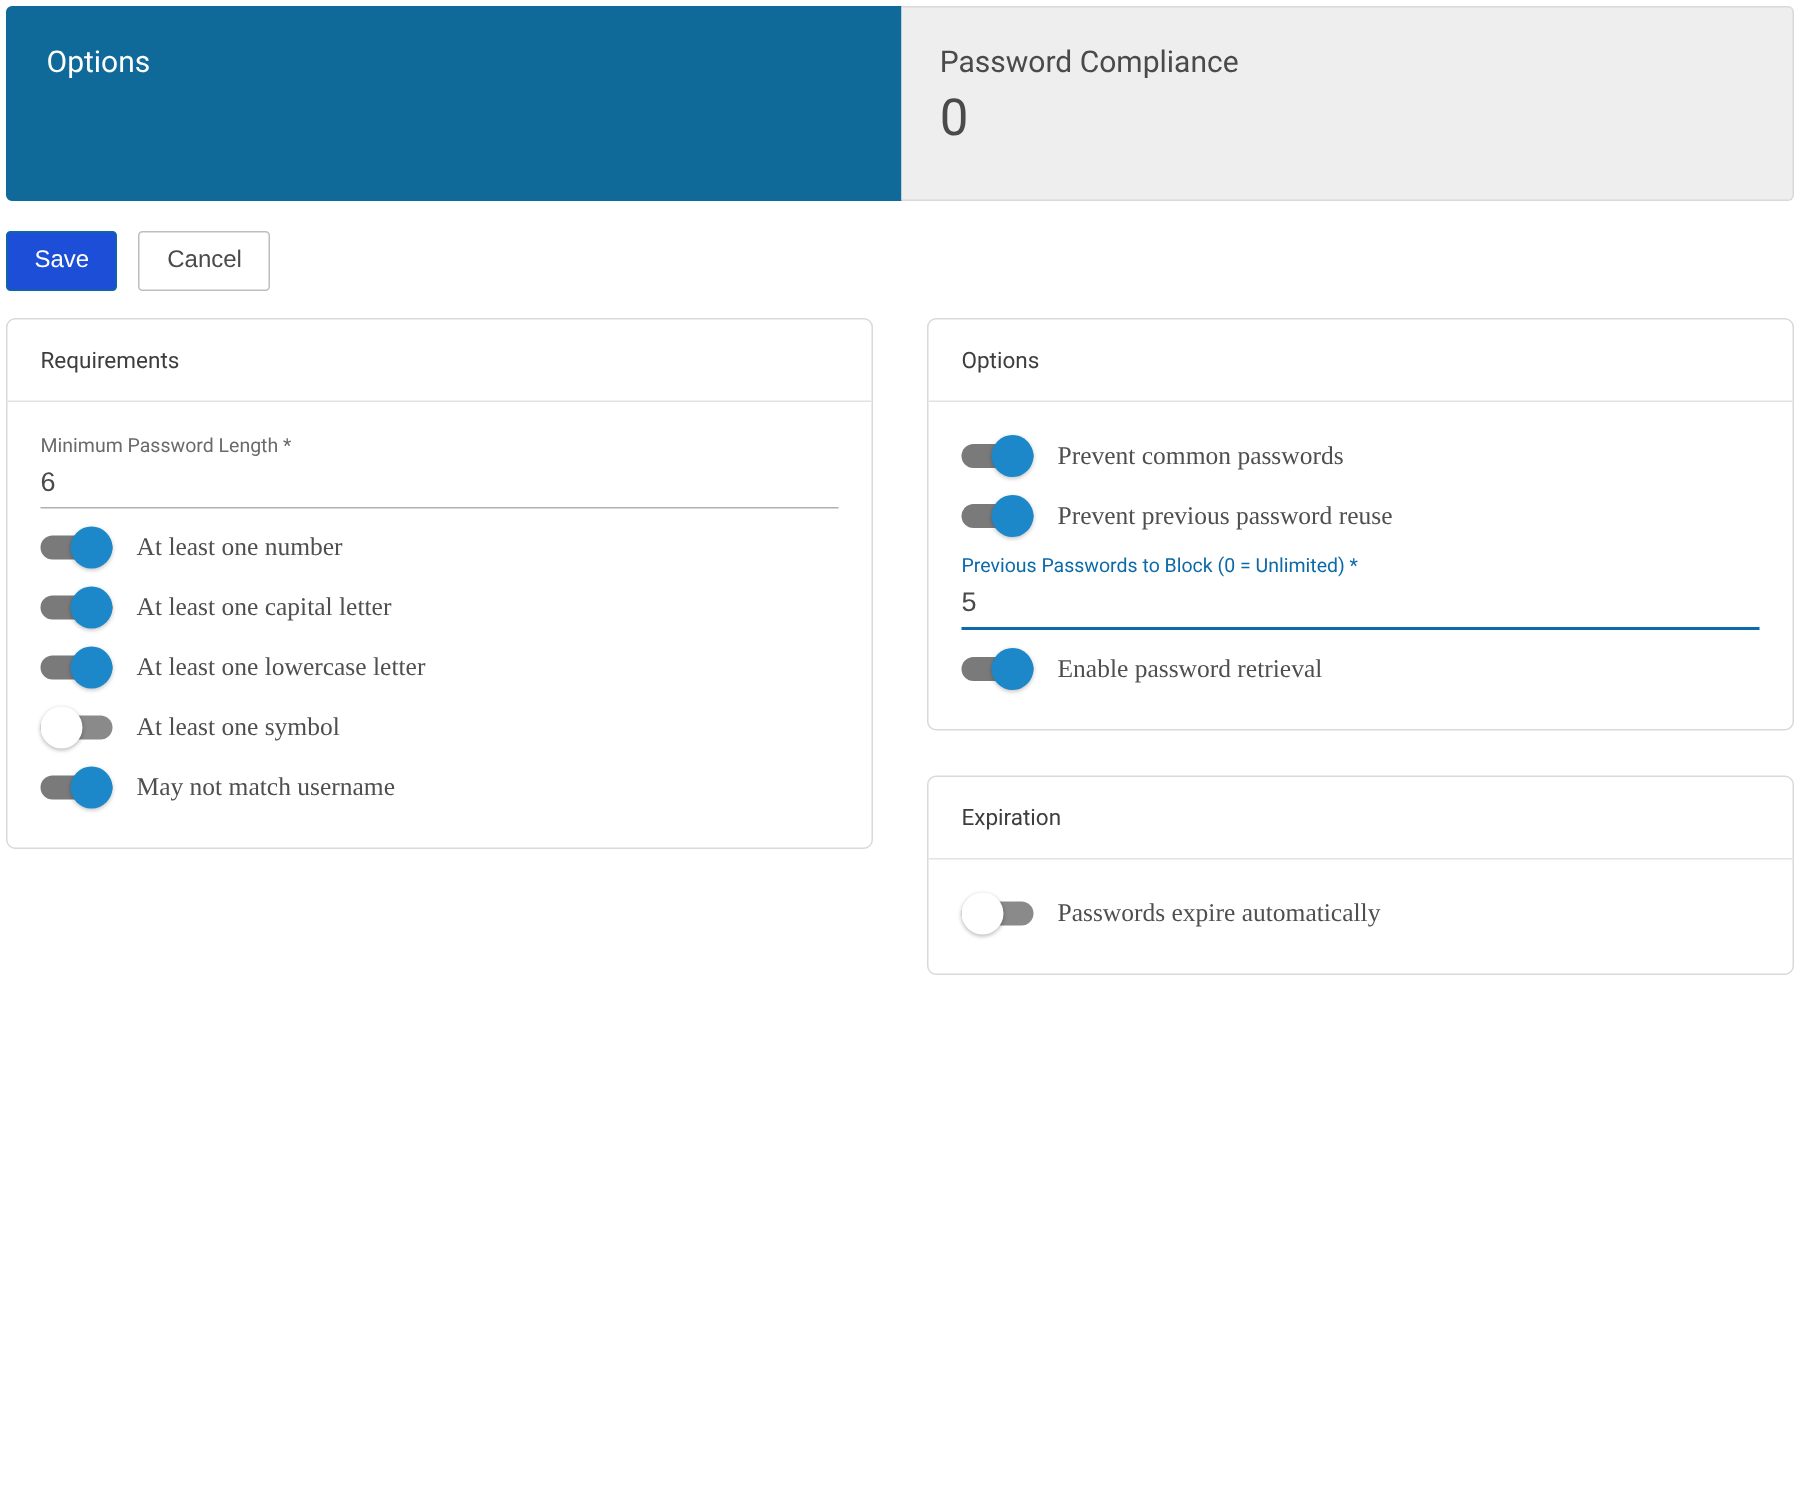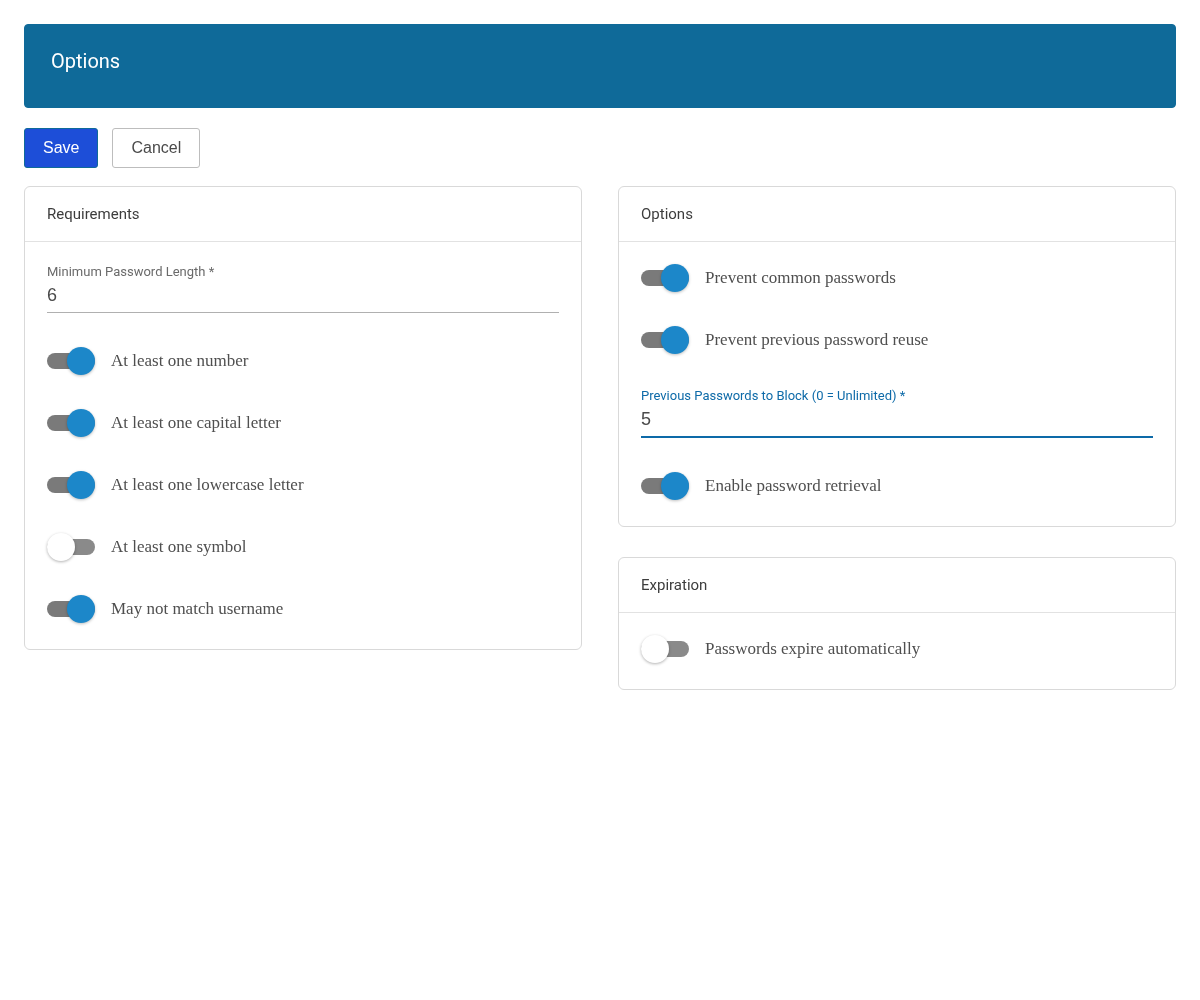--- a/index.html
+++ b/index.html
@@ -5,21 +5,21 @@
   * { box-sizing: border-box; }
   body {
     margin: 0;
     font-family: -apple-system, BlinkMacSystemFont, "Segoe UI", Roboto, "Helvetica Neue", Arial, sans-serif;
     background: #fff;
     color: #4a4a4a;
     font-size: 16px;
   }
   .page {
     width: 1200px;
-    padding: 24px;
+    padding: 4px;
   }
   .tabbar {
     display: flex;
     width: 100%;
     margin-bottom: 20px;
   }
   .tab {
     flex: 1;
     padding: 24px 26px 34px 26px;
     border: 1px solid #d9d9d9;
@@ -52,21 +52,21 @@
   .card {
     border:1px solid #d9d9d9;
     border-radius:6px;
   }
   .card-header {
     padding: 18px 22px;
     border-bottom:1px solid #e2e2e2;
     font-size:15px;
     color:#3d3d3d;
   }
-  .card-body { padding: 22px 22px 26px 22px; display:flex; flex-direction:column; gap:34px; }
+  .card-body { padding: 22px 22px 26px 22px; display:flex; flex-direction:column; gap:12px; }
   .field { position:relative; }
   .field-label { font-size:13px; color:#6a6a6a; display:block; margin-bottom:2px; }
   .field-label.focused { color:#0d6aa8; }
   .field input[type="text"] {
     width:100%;
     border:none;
     border-bottom:1px solid #b0b0b0;
     font-size:18px;
     padding:4px 0 6px 0;
     outline:none;
@@ -108,20 +108,24 @@
 </style>
 </head>
 <body>
 
 <div class="page">
 
   <div class="tabbar">
     <div class="tab active">
       <div class="tab-title">Options</div>
     </div>
+    <div class="tab inactive">
+      <div class="tab-title">Password Compliance</div>
+      <div class="tab-count">0</div>
+    </div>
   </div>
 
   <div class="actions">
     <button class="btn btn-primary">Save</button>
     <button class="btn btn-secondary">Cancel</button>
   </div>
 
   <div class="columns">
 
     <div class="col">

